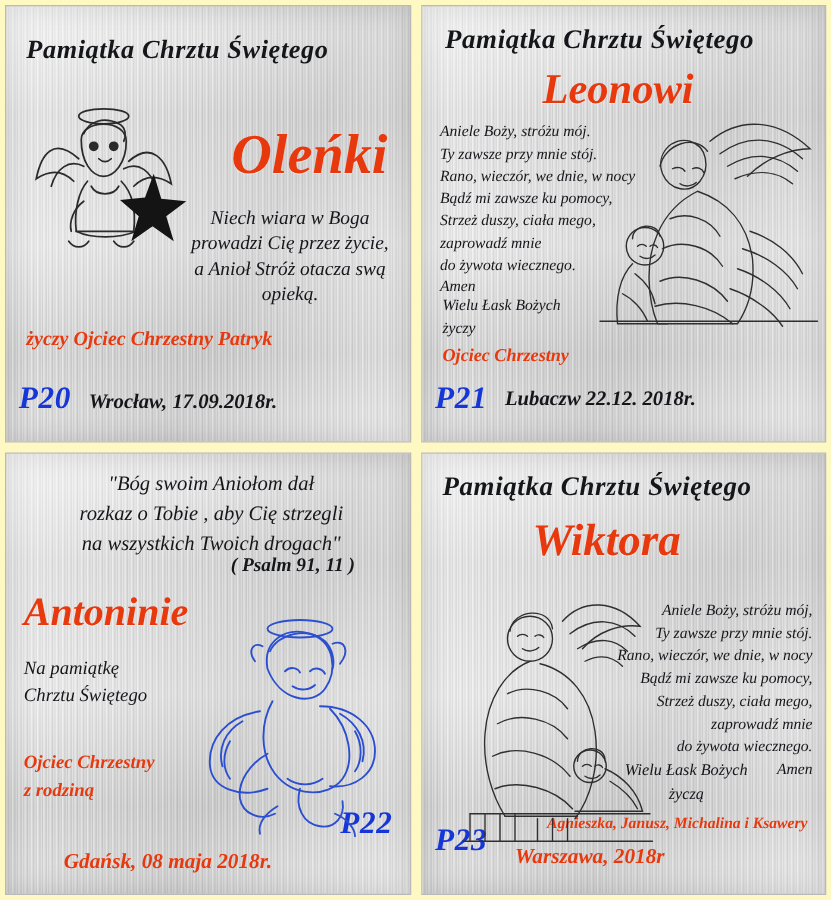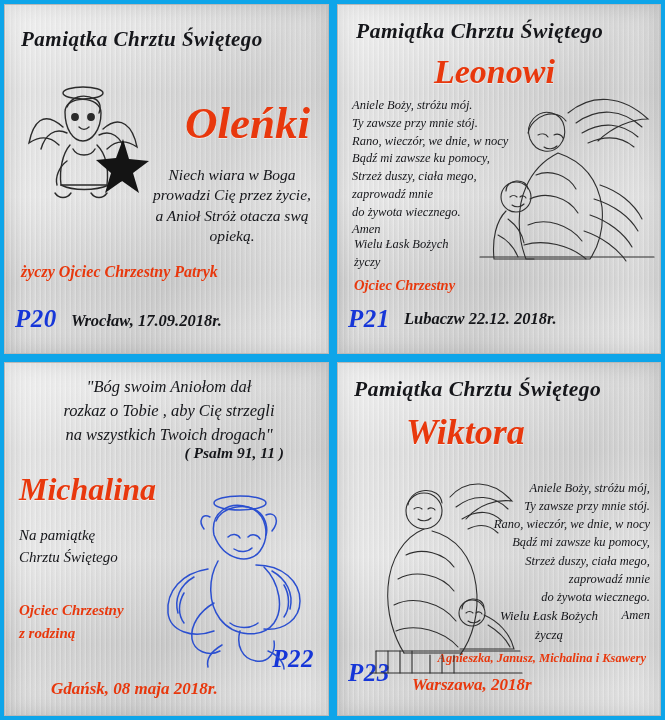--- a/index.html
+++ b/index.html
@@ -12,21 +12,21 @@
     height: 720px;
     font-family: "Liberation Serif", serif;
     overflow: hidden;
   }
   .grid {
     width: 665px;
     height: 720px;
     display: grid;
     grid-template-columns: 333px 332px;
     grid-template-rows: 358px 362px;
-    background: #0ea5e9;
+    background: #fef9c3;
   }
   .plaque {
     position: relative;
     margin: 4px;
     overflow: hidden;
     border: 1px solid #b9b9b9;
     background:
       repeating-linear-gradient(90deg,
         rgba(255,255,255,0.55) 0px,
         rgba(255,255,255,0.15) 1px,
@@ -213,21 +213,21 @@
   <div class="plaque">
     <div class="inner">
       <div class="wrap blessing" style="left:14px; top:12px; width:300px; font-size:16.5px; text-align:center; line-height:1.45;">
         <div>"Bóg swoim Aniołom dał</div>
         <div>rozkaz o Tobie , aby Cię strzegli</div>
         <div>na wszystkich Twoich drogach"</div>
       </div>
 
       <div class="txt blessing" style="right:44px; top:80px; font-size:15.5px;">( Psalm 91, 11 )</div>
 
-      <div class="txt name-red" style="left:14px; top:108px; font-size:32px;">Michalina</div>
+      <div class="txt name-red" style="left:14px; top:108px; font-size:32px;">Antoninie</div>
 
       <div class="art" style="right:4px; top:110px;">
         <svg width="180" height="200" viewBox="0 0 180 200">
           <g fill="none" stroke="#2b4fd0" stroke-width="1.5" stroke-linecap="round">
             <ellipse cx="96" cy="30" rx="26" ry="7"></ellipse>
             <path d="M70 62 C66 40, 84 28, 104 34 C124 40, 126 64, 116 78 C106 92, 80 88, 70 62 Z"></path>
             <path d="M72 48 C78 34, 102 28, 116 40 C122 46, 124 56, 122 62"></path>
             <path d="M66 44 C58 40, 54 48, 60 56"></path>
             <path d="M122 42 C132 38, 136 48, 128 58"></path>
             <path d="M84 64 C88 60, 94 61, 96 65"></path>
@@ -262,21 +262,21 @@
       <div class="txt code" style="right:14px; top:282px;">P22</div>
 
       <div class="txt red-line" style="left:46px; top:316px; font-size:17px;">Gdańsk, 08 maja 2018r.</div>
     </div>
   </div>
 
   <div class="plaque">
     <div class="inner">
       <div class="txt hdr" style="left:16px; top:14px; font-size:21.5px;">Pamiątka Chrztu Świętego</div>
 
-      <div class="txt name-red" style="left:68px; top:48px; font-size:36px;">Wiktora</div>
+      <div class="txt name-red" style="left:88px; top:48px; font-size:36px;">Wiktora</div>
 
       <div class="art" style="left:8px; top:100px;">
         <svg width="180" height="220" viewBox="0 0 180 220">
           <g fill="none" stroke="#2f2f2f" stroke-width="1.1" stroke-linecap="round">
             <path d="M104 34 C120 16, 146 16, 166 38 C150 36, 132 42, 120 56"></path>
             <path d="M110 44 C128 30, 148 32, 162 46"></path>
             <path d="M116 56 C132 46, 146 48, 156 58"></path>
             <path d="M122 66 C134 60, 144 62, 152 70"></path>
             <circle cx="78" cy="48" r="18"></circle>
             <path d="M62 42 C64 24, 94 22, 96 40"></path>

